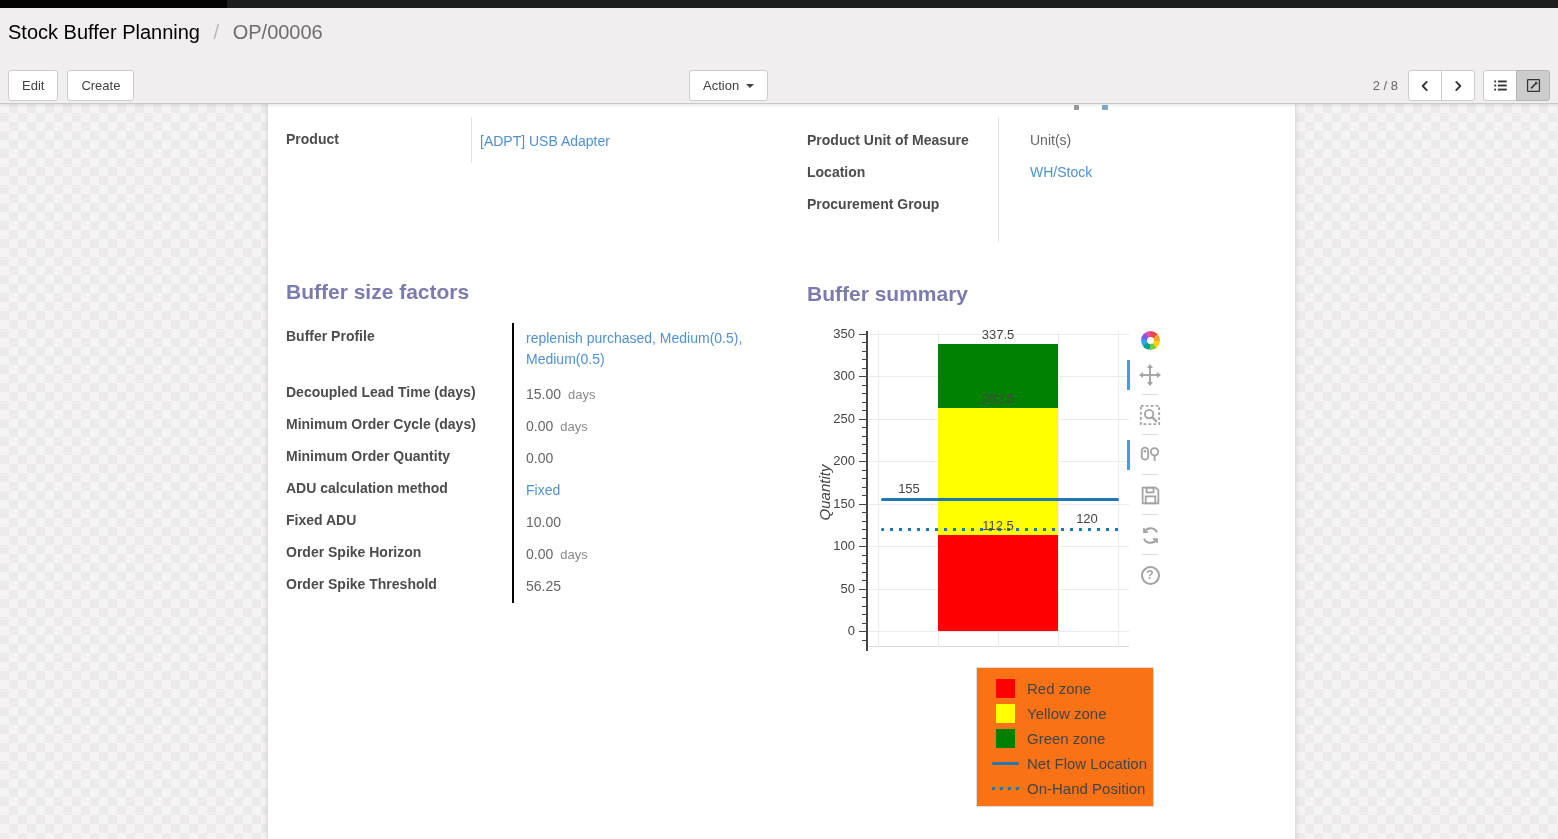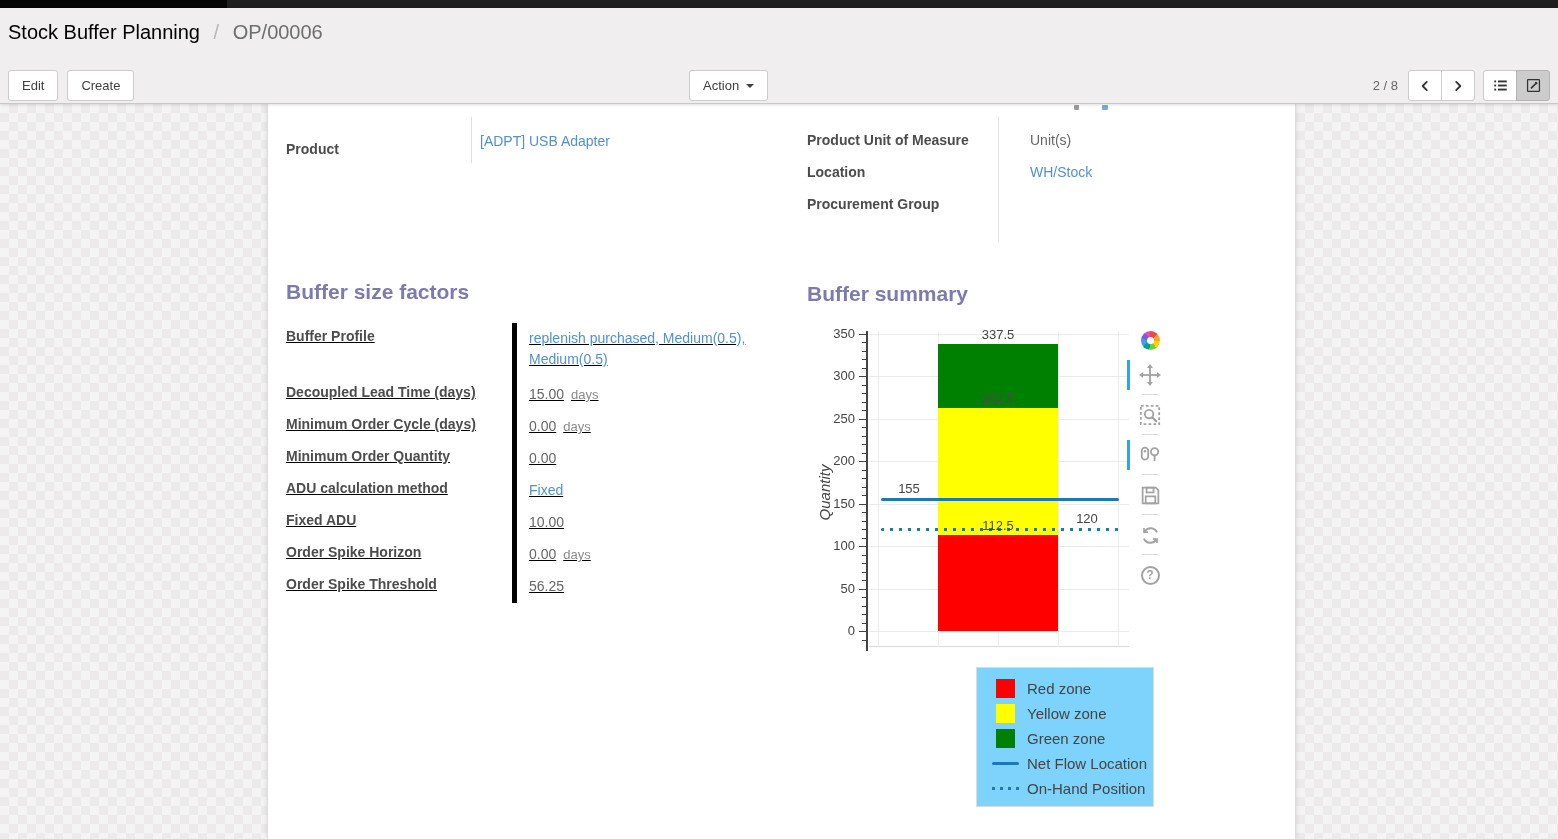--- a/index.html
+++ b/index.html
@@ -51,39 +51,39 @@
   .frag1 { left:806px; width:5px; background:#9a9a9a; }
   .frag2 { left:834px; width:6px; background:#7fa8d0; }
 
   .flabel { font-weight:bold; color:#4c4c4c; font-size:14px; }
   .fvalue { color:#666; font-size:14px; }
   .flink  { color:#5191cf; font-size:14px; text-decoration:none; cursor:pointer; }
   .funit  { color:#8a8a8a; font-size:13px; margin-left:7px; }
   .vsep { position:absolute; width:1px; background:#e2e2e2; }
 
   
-  .pg-left-label { position:absolute; left:18px; top:27px;margin-top:10px; }
+  .pg-left-label { position:absolute; left:18px; top:27px; }
   .pg-left-sep   { left:203px; top:13px; height:46px; }
   .pg-left-value { position:absolute; left:212px; top:29px; }
   .pg-right { position:absolute; left:539px; top:23px; width:480px; }
   .pg-right-sep { left:730px; top:13px; height:125px; }
   .pr-row { display:flex; height:32px; padding-top:5px; }
   .pr-row .flabel { width:191px; flex:none; }
   .pr-row .val { margin-left:32px; }
 
   
   .section-title { position:absolute; font-size:21px; font-weight:bold; color:#7c7bad; }
   .title-factors { left:18px; top:176px; }
   .title-summary { left:539px; top:178px; }
 
   
-  .factors { position:absolute; left:18px; top:219px; width:478px;text-decoration:underline; }
+  .factors { position:absolute; left:18px; top:219px; width:478px; }
   .fr-row { display:flex; min-height:32px; }
   .fr-row .flabel { width:226px; flex:none; padding-top:5px; }
-  .fr-cell { flex:1; border-left:5px solid #000000; padding:5px 0 0 12px;
+  .fr-cell { flex:1; border-left:2px solid #000000; padding:5px 0 0 12px;
     display:flex; align-items:baseline; flex-wrap:wrap; line-height:21px; }
   .fr-tall { min-height:56px; }
 
   
   .chart { position:absolute; left:543px; top:220px; width:355px; height:340px; }
   .ylabel { position:absolute; left:-67px; top:160px; width:160px; text-align:center;
     transform:rotate(-90deg); font-size:15px; font-style:italic; color:#444; }
   .plot { position:absolute; left:58px; top:7px; width:260px; height:316px;
     border-bottom:1px solid #d9d9d9; overflow:visible; }
   .yaxis-line { position:absolute; left:55px; top:7px; width:2px; height:320px; background:#444; }
@@ -109,21 +109,21 @@
   .plotly-logo { width:19px; height:19px; border-radius:50%;
     background:conic-gradient(#e84a4a 0 13%,#f6a623 13% 26%,#ffd400 26% 39%,#7ac943 39% 52%,#00a389 52% 65%,#3aa0e8 65% 78%,#7b5ce0 78% 90%,#e84ab4 90% 100%);
     position:relative; }
   .plotly-logo::after { content:''; position:absolute; left:6px; top:6px; width:7px; height:7px;
     border-radius:50%; background:#fff; }
   .help-circle { width:19px; height:19px; border:2px solid #a2a2a2; border-radius:50%;
     color:#a2a2a2; font-size:12px; font-weight:bold; display:flex; align-items:center; justify-content:center; }
 
   
   .legend { position:absolute; left:708px; top:563px; width:178px; height:140px;
-    border:1px solid #dcdcdc; background:#7dd3fc; padding:8px 0 0 13px; }
+    border:1px solid #dcdcdc; background:#f97316; padding:8px 0 0 13px; }
   .lg-row { display:flex; align-items:center; height:25px; cursor:pointer; }
   .lg-swatch { width:30px; display:flex; justify-content:center; flex:none; }
   .lg-box { width:19px; height:19px; }
   .lg-line { width:27px; height:3px; border-radius:2px; }
   .lg-dots { width:27px; height:3px; }
   .lg-text { margin-left:7px; font-size:15px; color:#444; white-space:nowrap; }
 </style>
 </head>
 <body>
 

